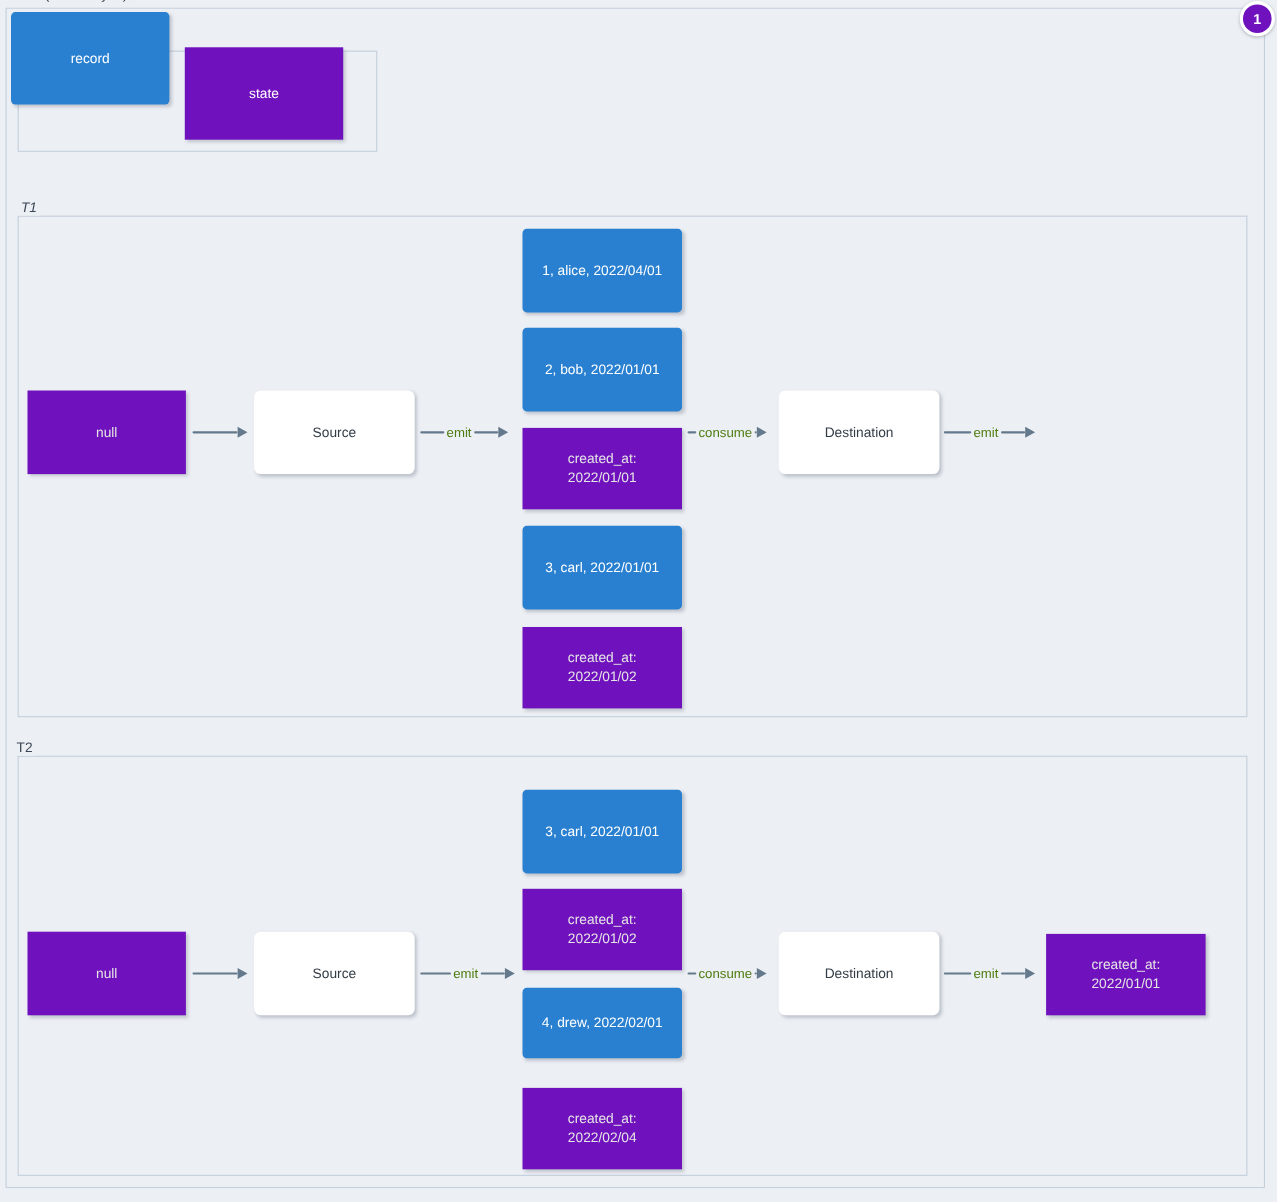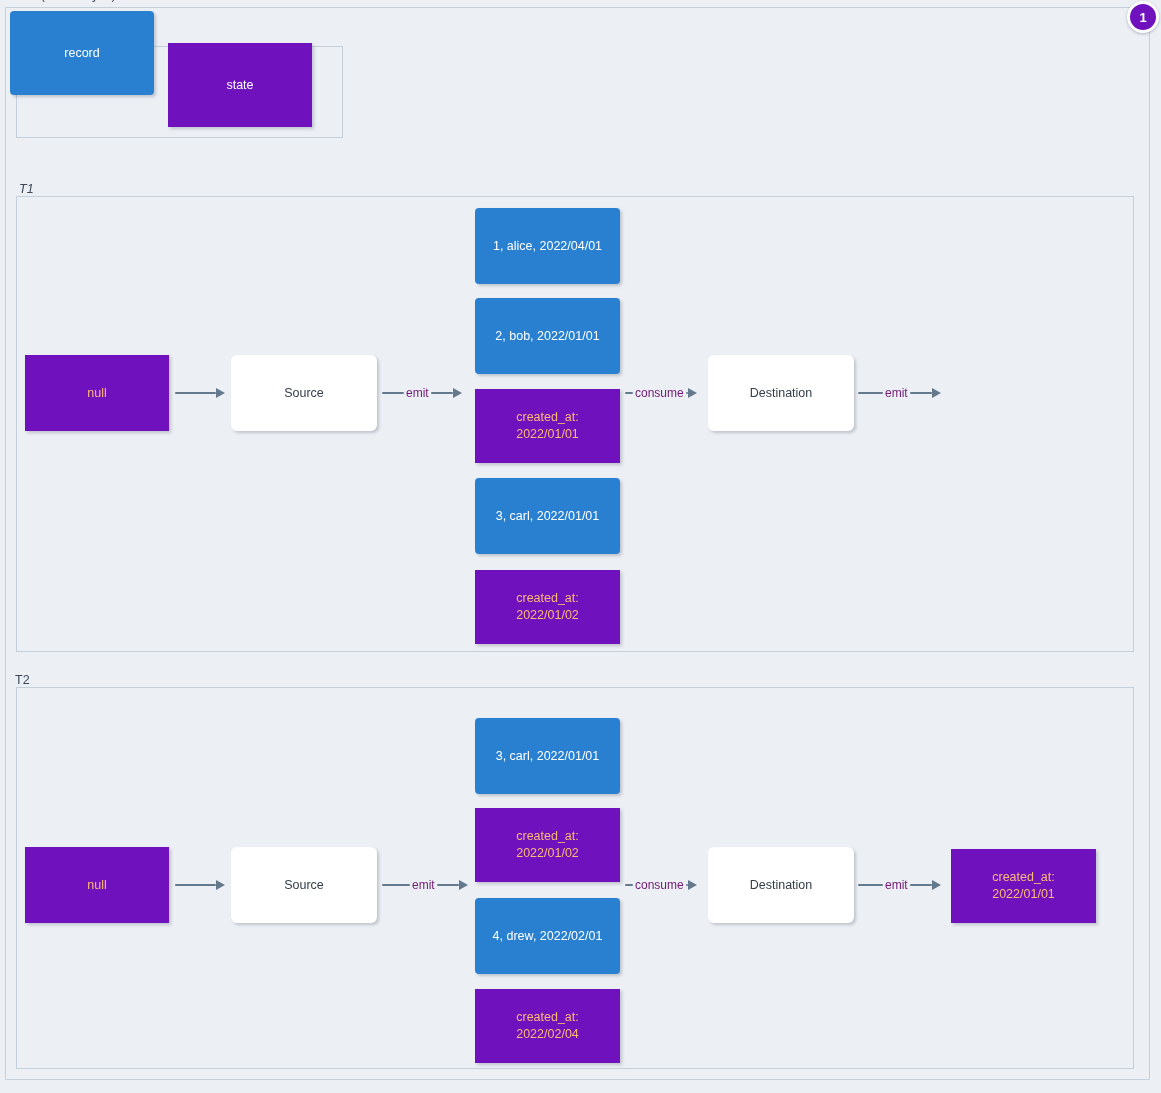--- a/index.html
+++ b/index.html
@@ -105,21 +105,21 @@
     flex-direction: column;
     align-items: center;
     justify-content: center;
     font-size: 12.5px;
     line-height: 17px;
     text-align: center;
     box-shadow: 2px 2px 3px rgba(90,100,115,0.30);
   }
   .node.state {
     background: #7011be;
-    color: #fdba74;
+    color: #e5e5e5;
     border-radius: 0px;
   }
   .node.record {
     background: #2980d0;
     color: #ffffff;
     border-radius: 4px;
   }
   .node.process {
     background: #ffffff;
     color: #333d47;
@@ -135,21 +135,21 @@
     align-items: center;
     pointer-events: none;
   }
   .edge .seg {
     height: 2.5px;
     background: #64798c;
     border-radius: 2px;
   }
   .edge .elabel {
     font-size: 12px;
-    color: #701a75;
+    color: #4d7c0f;
     padding: 0 2px;
     line-height: 14px;
     white-space: nowrap;
   }
   .edge .head {
     width: 0;
     height: 0;
     border-top: 5.5px solid transparent;
     border-bottom: 5.5px solid transparent;
     border-left: 9px solid #64798c;
@@ -275,21 +275,21 @@
   <div class="head"></div>
 </div>
 
 <div class="node record" style="left:475px; top:718px; width:145px; height:76px;">
   <span>3, carl, 2022/01/01</span>
 </div>
 <div class="node state" style="left:475px; top:808px; width:145px; height:74px;">
   <span>created_at:</span>
   <span class="line2">2022/01/02</span>
 </div>
-<div class="node record" style="left:475px; top:898px; width:145px; height:76px;">
+<div class="node record" style="left:475px; top:898px; width:145px; height:64px;">
   <span>4, drew, 2022/02/01</span>
 </div>
 <div class="node state" style="left:475px; top:989px; width:145px; height:74px;">
   <span>created_at:</span>
   <span class="line2">2022/02/04</span>
 </div>
 
 <div class="edge" style="left:625px; top:876px; width:82px;">
   <div class="seg" style="width:8px;"></div>
   <span class="elabel">consume</span>

